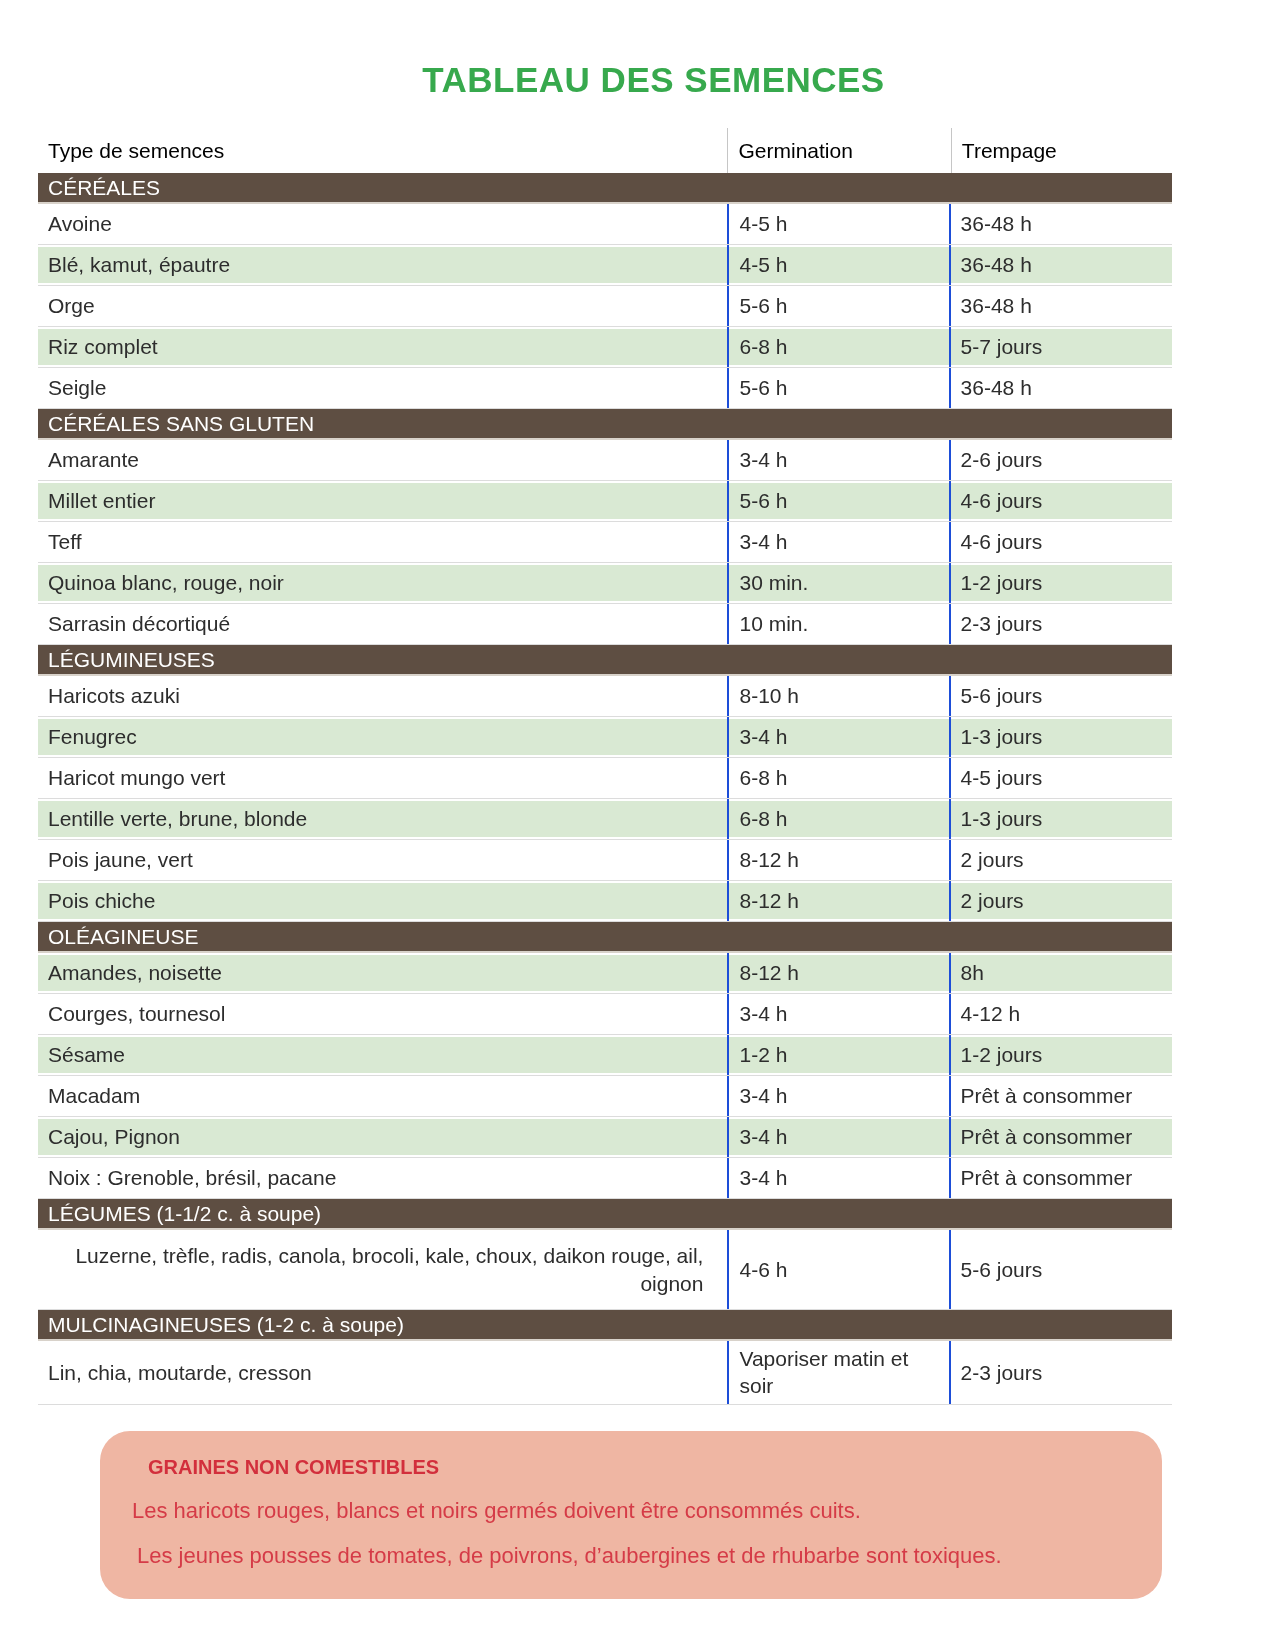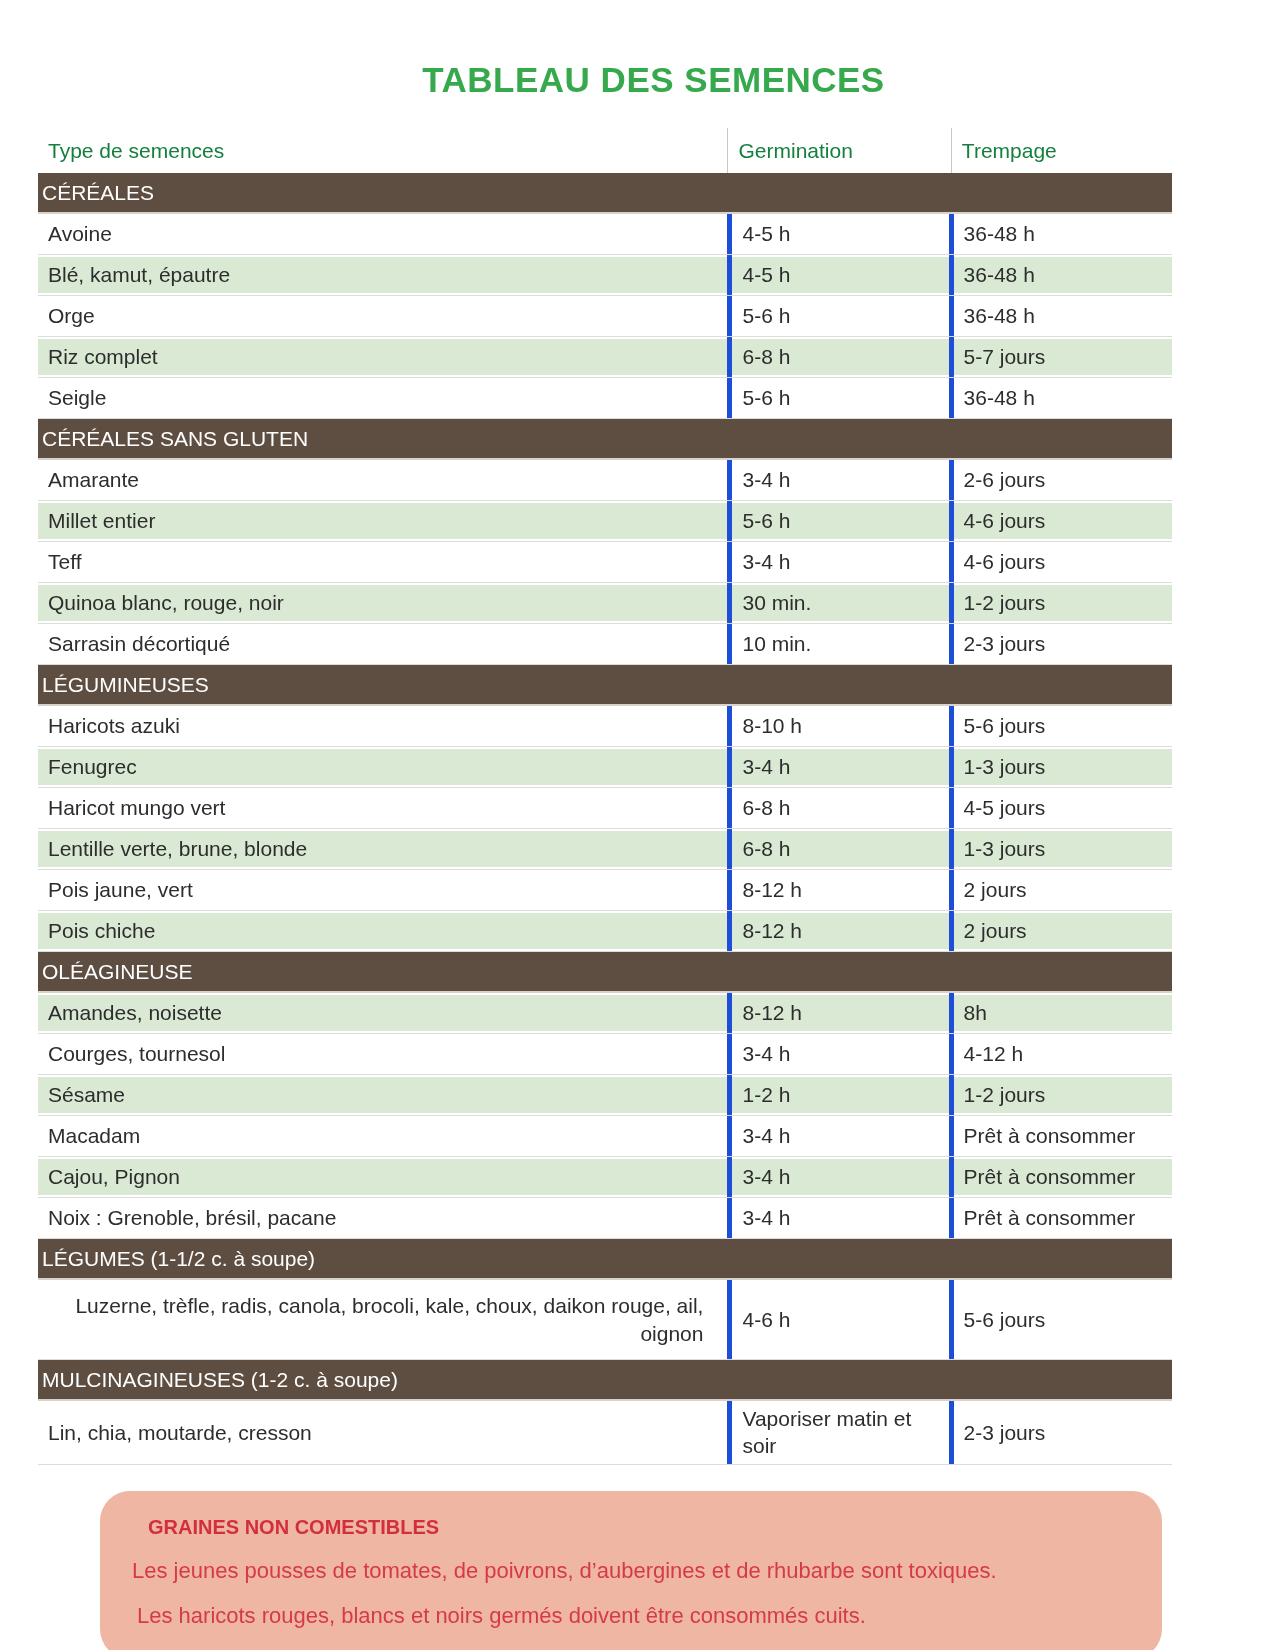--- a/index.html
+++ b/index.html
@@ -9,34 +9,34 @@
     font-family:"Liberation Sans", sans-serif;
     color:#2d2d2d; position:relative; overflow:hidden;
   }
   .page-title {
     margin:60px 0 0 0; text-align:center;
     font-size:35px; font-weight:bold; color:#37a94d; letter-spacing:0.5px;padding-left:32px;
   }
   .seed-table { width:1134px; margin:28px 0 0 38px; font-size:21px; }
 
   .header-row { display:flex; height:45px; align-items:stretch; }
-  .hcell { display:flex; align-items:center; padding-left:10px; color:#15803d; }
+  .hcell { display:flex; align-items:center; padding-left:10px; color:#000000; }
   .c1 { width:60.8%; }
   .c2 { width:19.5%; }
   .c3 { width:19.7%; }
   .header-row .c2, .header-row .c3 { border-left:1px solid #c6c6c6; }
 
   .section-bar {
-    height:41px; background:#5e4e42; color:#ffffff;
-    display:flex; align-items:center; padding-left:4px;
+    height:31px; background:#5e4e42; color:#ffffff;
+    display:flex; align-items:center; padding-left:10px;
     font-size:21px; border-bottom:2px solid #d8d2ca;
   }
   .trow { display:flex; min-height:41px; align-items:stretch; border-bottom:1px solid #dcdcdc; background:#ffffff; }
   .trow .cell { display:flex; align-items:center; padding:4px 6px 4px 10px; line-height:1.3; }
-  .trow .c2, .trow .c3 { border-left:5px solid #1d4ed8; }
+  .trow .c2, .trow .c3 { border-left:2px solid #1d4ed8; }
   .trow.shaded {
     background:#d9e9d3;
     box-shadow: inset 0 2px 0 #ffffff, inset 0 -2px 0 #ffffff;
   }
   .trow.tall { min-height:80px; }
   .trow.tall .c1 { padding-right:24px;text-align:right; }
 
   .warning {
     width:1062px; margin:26px 0 0 100px;
     background:#efb6a3; border-radius:30px;
@@ -190,15 +190,15 @@
   <div class="trow">
     <div class="cell c1">Lin, chia, moutarde, cresson</div>
     <div class="cell c2">Vaporiser matin et soir</div>
     <div class="cell c3">2-3 jours</div>
   </div>
 
 </div>
 
 <div class="warning">
   <div class="warning-title">GRAINES NON COMESTIBLES</div>
+  <div class="warning-line">Les haricots rouges, blancs et noirs germés doivent être consommés cuits.</div>
   <div class="warning-line">Les jeunes pousses de tomates, de poivrons, d’aubergines et de rhubarbe sont toxiques.</div>
-  <div class="warning-line">Les haricots rouges, blancs et noirs germés doivent être consommés cuits.</div>
 </div>
 
 </body></html>

